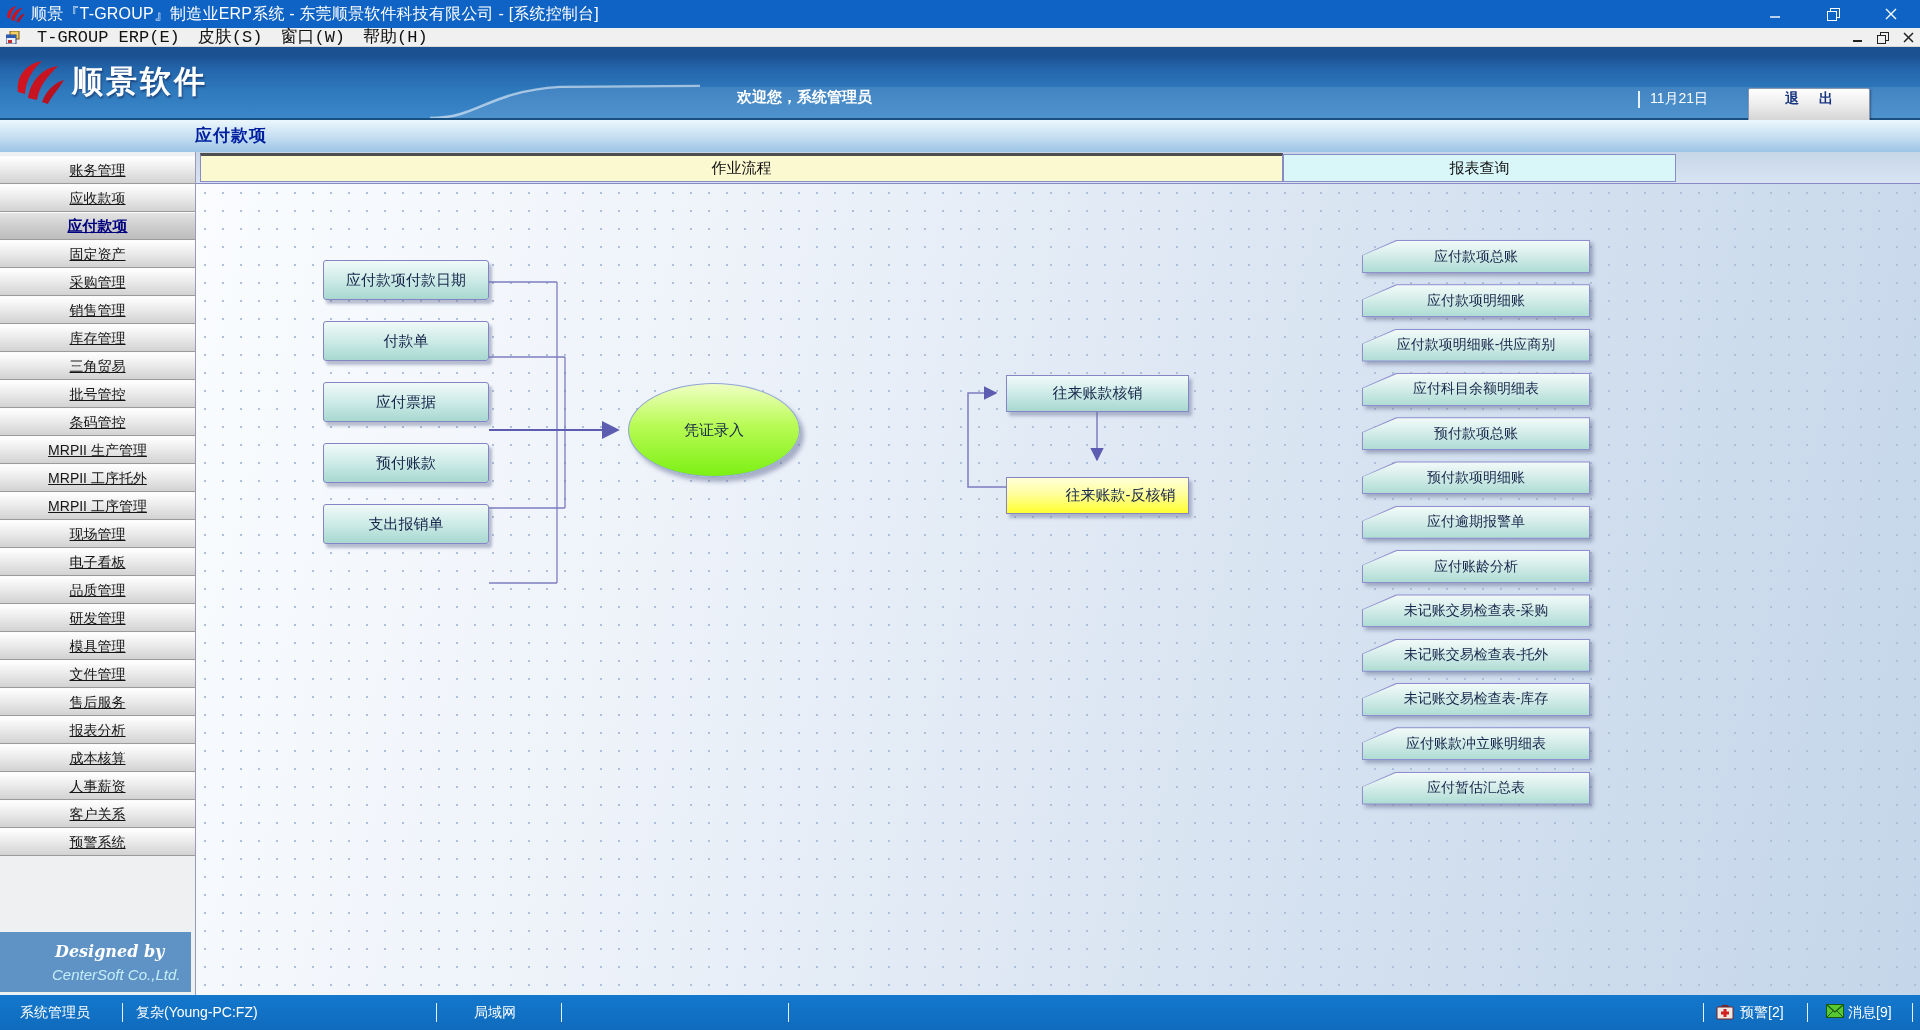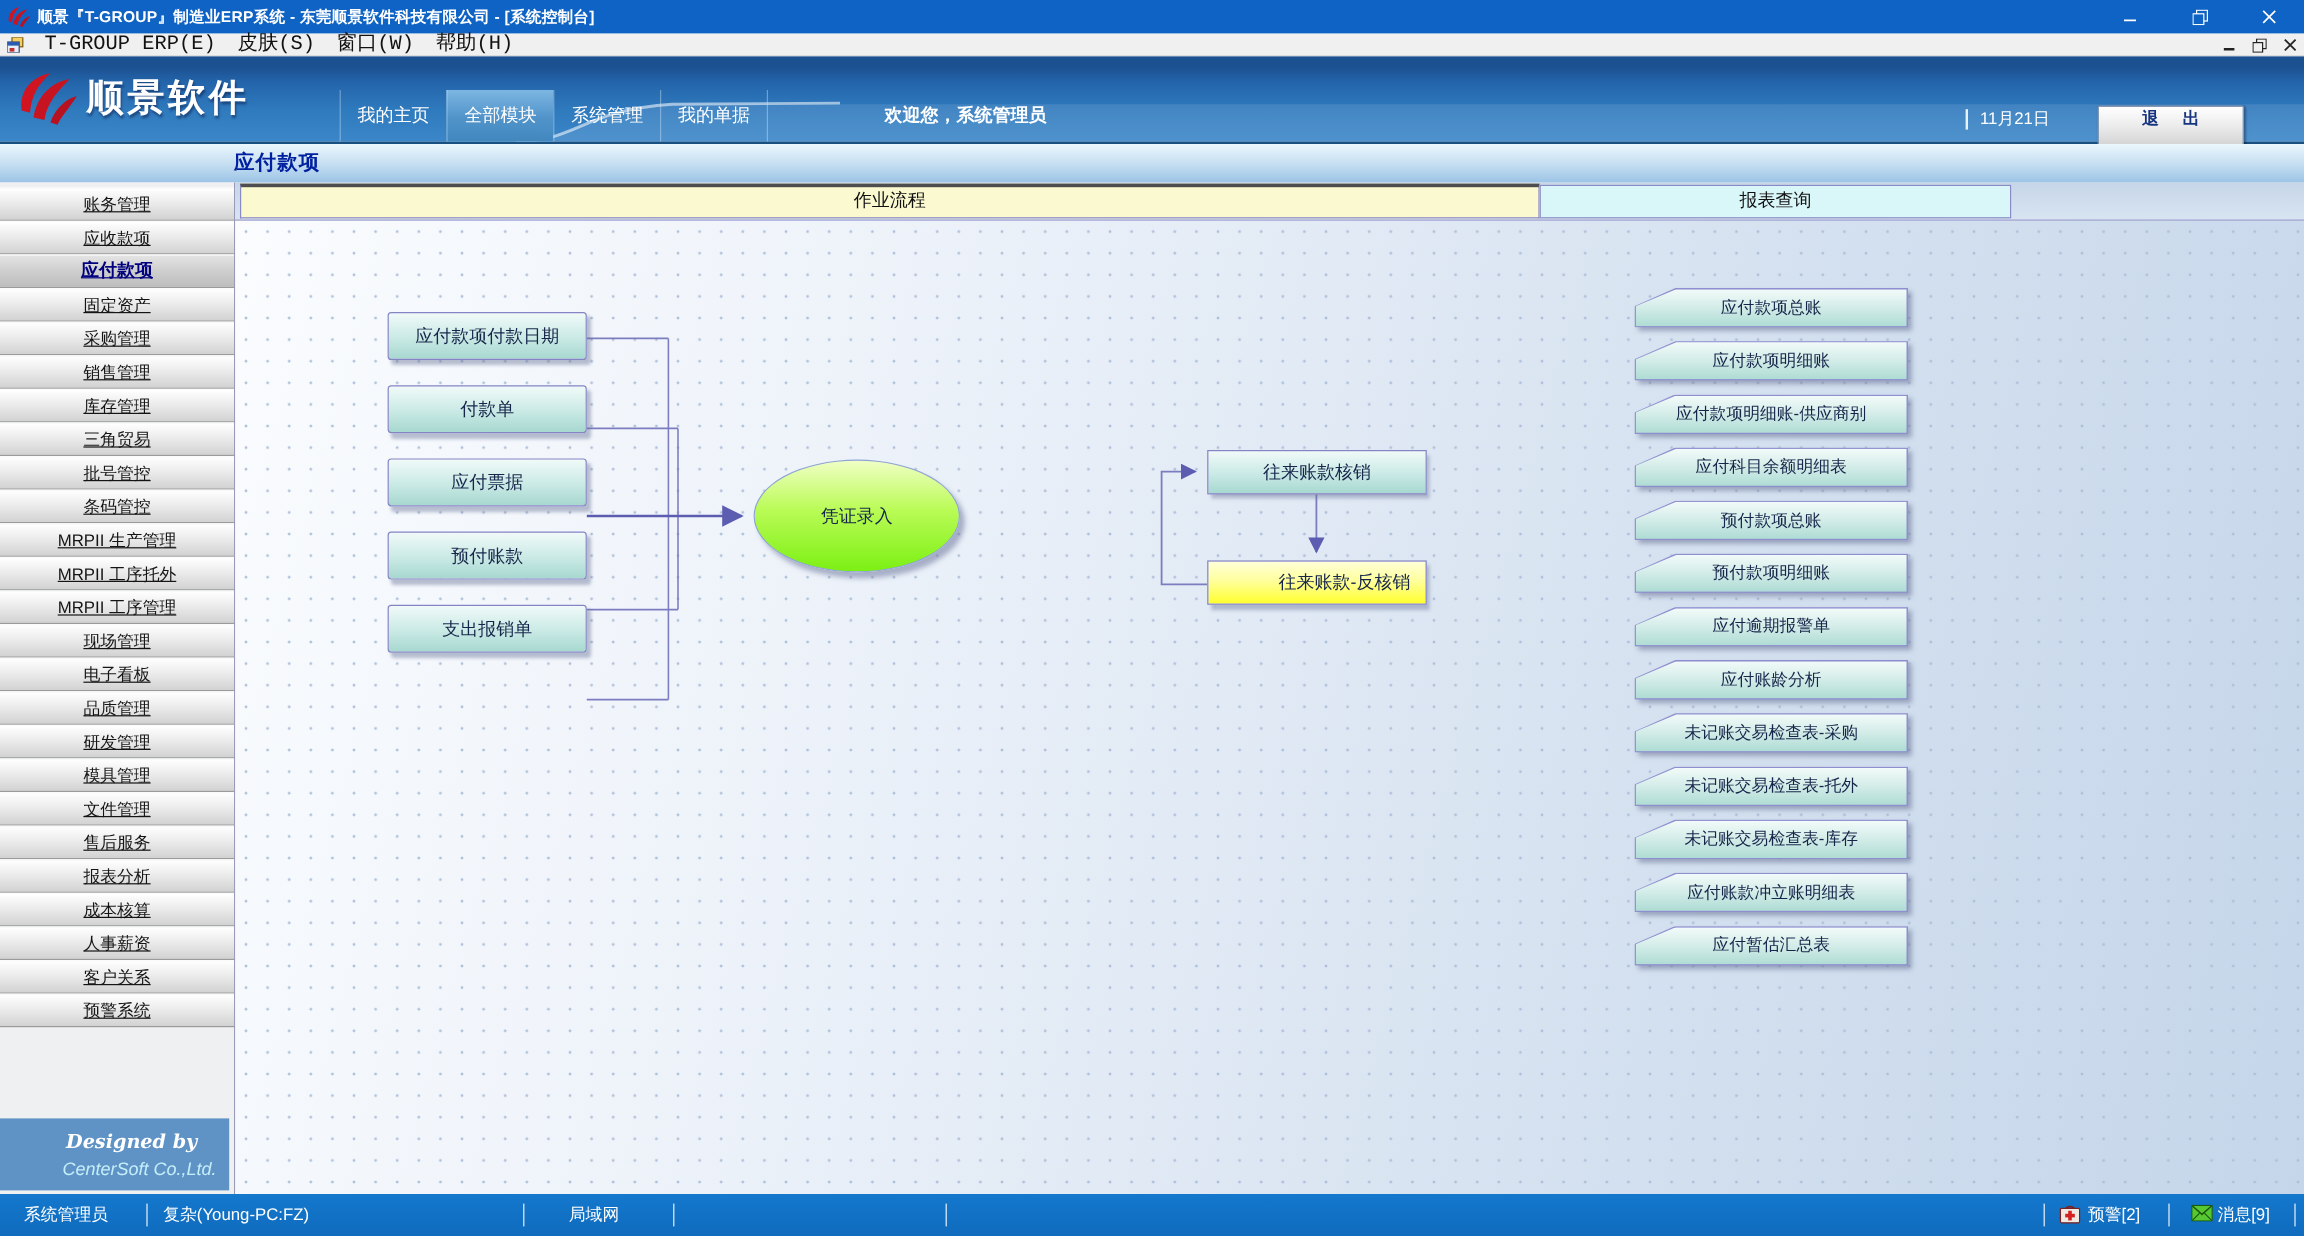--- a/index.html
+++ b/index.html
@@ -3,21 +3,21 @@
 <meta charset="utf-8">
 <style>
   * { margin:0; padding:0; box-sizing:border-box; }
   html,body { width:1920px; height:1030px; overflow:hidden; }
   body { font-family:"Liberation Sans","DejaVu Sans",sans-serif; -webkit-font-smoothing:antialiased; }
   .page { position:relative; width:1920px; height:1030px; background:#dfe9f5; }
 
   
   .titlebar { position:relative; height:28px; background:#0e63c4; display:flex; align-items:center; color:#fff; }
   .titlebar .app-ico { width:20px; height:20px; margin:0 6px 0 5px; }
-  .titlebar .ttext { font-size:13px; letter-spacing:.2px;font-weight:bold; }
+  .titlebar .ttext { font-size:16px; letter-spacing:.2px; }
   .win-controls { position:absolute; right:0; top:0; height:28px; display:flex; }
   .wc { width:58px; height:28px; display:flex; align-items:center; justify-content:center; }
 
   
   .menubar { position:relative; height:19px; background:#f0f0f0; display:flex; align-items:center; font-family:"Liberation Mono","DejaVu Sans Mono",monospace; font-size:17px; color:#111; border-bottom:1px solid #d8d8d8; }
   .menubar .doc-ico { width:14px; height:13px; margin:0 8px 0 6px; }
   .menu-item { padding:0 9px; height:19px; line-height:18px; }
   .mdi-controls { position:absolute; right:6px; top:0; height:19px; display:flex; align-items:center; gap:14px; color:#222; }
   .mdi-controls svg { display:block; }
 
@@ -61,21 +61,21 @@
     background-size:18px 18px, 100% 100%; }
   .connectors { position:absolute; left:0; top:0; width:100%; height:100%; }
 
   .flow-col { position:absolute; left:127px; top:76px; width:166px; display:flex; flex-direction:column; gap:21px; }
   .fbox { height:40px; display:flex; align-items:center; justify-content:center; font-size:15px; color:#16254a; background:linear-gradient(#f0faf8,#cdebe7 50%,#a7d8d0); border:1px solid #8585c5; border-radius:3px; box-shadow:3px 4px 3px rgba(105,115,150,.45); }
 
   .ellipse { position:absolute; left:432px; top:199px; width:172px; height:94px; border-radius:50%; display:flex; align-items:center; justify-content:center; font-size:15px; color:#15244a; background:linear-gradient(#f0ffc4,#b9fb55 45%,#7cf014); border:1px solid #8fa4d4; box-shadow:4px 5px 4px rgba(100,110,150,.5); }
 
   .vbox { position:absolute; width:183px; height:37px; display:flex; align-items:center; justify-content:center; font-size:15px; color:#16254a; border:1px solid #8585c5; box-shadow:3px 4px 3px rgba(105,115,150,.45); }
   .vbox.teal { left:810px; top:191px; background:linear-gradient(#f0faf8,#cdebe7 50%,#a7d8d0);text-align:right; }
-  .vbox.yellow { left:810px; top:283px; background:linear-gradient(#ffffd8,#ffff9e 45%,#ffff2e);padding-left:46px; }
+  .vbox.yellow { left:810px; top:293px; background:linear-gradient(#ffffd8,#ffff9e 45%,#ffff2e);padding-left:46px; }
 
   .report-col { position:absolute; left:1166px; top:56px; width:228px; display:flex; flex-direction:column; gap:11.3px; }
   .rbtn { position:relative; height:33px; filter:drop-shadow(3px 3px 2px rgba(100,110,145,.55)); }
   .rbtn .shape { position:absolute; inset:0; background:#8f8fd0; clip-path:polygon(0 46%,15% 0,100% 0,100% 100%,0 100%); }
   .rbtn .inner { position:absolute; inset:1px; background:linear-gradient(#f2fbf9,#d3ece8 50%,#aedcd4); clip-path:polygon(0 46%,15% 0,100% 0,100% 100%,0 100%); display:flex; align-items:center; justify-content:center; font-size:14px; color:#16254a; }
 
   
   .statusbar { position:relative; height:35px; background:linear-gradient(#1478cd,#0f6bbd); color:#fff; font-size:14px; }
   .sb-t { position:absolute; top:0; height:35px; line-height:35px; }
   .sb-sep { position:absolute; top:8px; width:1px; height:19px; background:rgba(255,255,255,.9); }
@@ -149,27 +149,20 @@
       <path d="M430 73 C480 73 486 46 560 41 L700 40" fill="none" stroke="rgba(255,255,255,0.55)" stroke-width="2.5"></path>
     </svg>
     <div class="logo">
       <svg width="52" height="48" viewBox="0 0 52 48">
         <path d="M6 34 C4 18 14 6 30 3 C20 12 14 22 13 36 Z" fill="#d01420"></path>
         <path d="M16 40 C18 24 30 10 46 8 C36 18 27 28 25 42 Z" fill="#c81420"></path>
         <path d="M30 44 C34 32 44 24 52 22 C46 32 38 40 36 46 Z" fill="#b81220"></path>
       </svg>
       <span class="logo-text">顺景软件</span>
     </div>
-    <div class="htabs">
-
-    <div class="htab">我的主页</div>
-        <div class="htab active">全部模块</div>
-        <div class="htab">系统管理</div>
-        <div class="htab">我的单据</div>
-      </div>
     <div class="welcome">欢迎您，系统管理员</div>
     <div class="hdr-sep"></div>
     <div class="hdr-date">11月21日</div>
     <div class="exit-btn">退 出</div>
   </div>
 
   <div class="breadcrumb">
     <div class="crumb-title">应付款项</div>
   </div>
 

